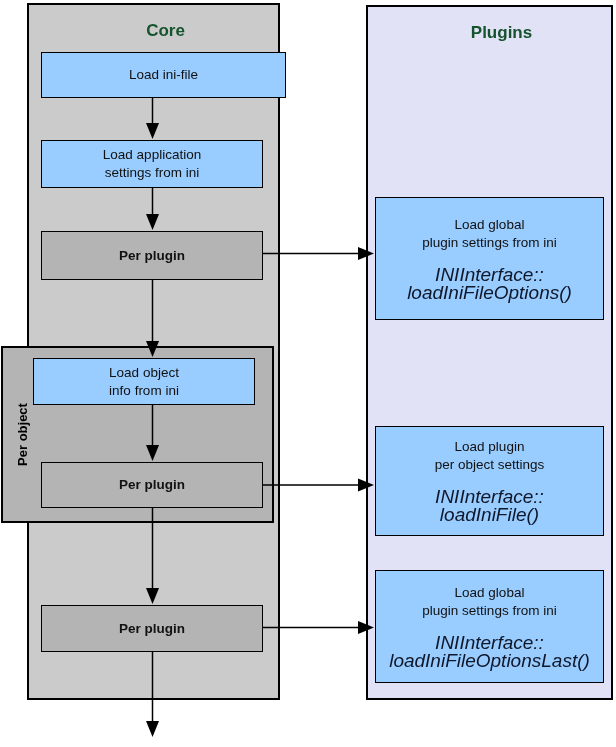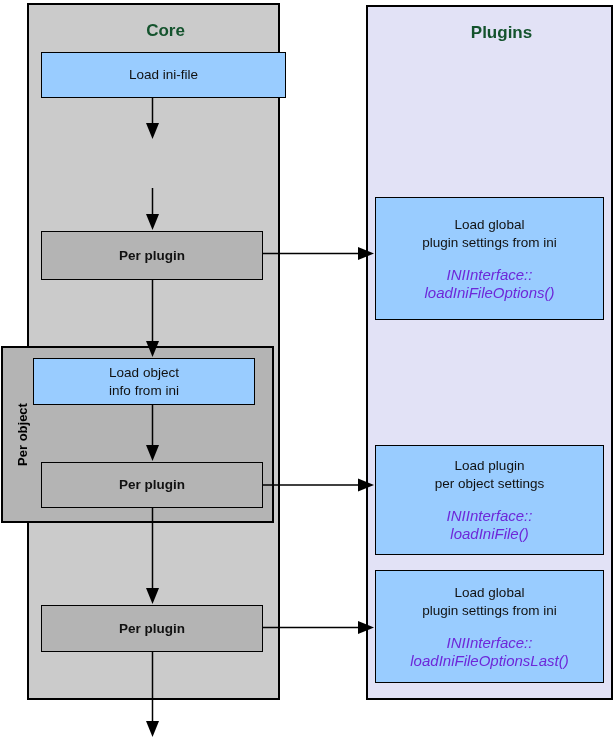--- a/index.html
+++ b/index.html
@@ -65,26 +65,26 @@
   .gray { background: var(--gray-box, #b4b4b4); font-weight: bold; }
 
   .node-load-ini      { left: 41px; top: 52px;  width: 245px; height: 46px; }
   .node-load-app      { left: 41px; top: 140px; width: 222px; height: 48px; }
   .node-per-plugin-1  { left: 41px; top: 231px; width: 222px; height: 49px; }
   .node-load-object   { left: 33px; top: 358px; width: 222px; height: 47px; }
   .node-per-plugin-2  { left: 41px; top: 462px; width: 222px; height: 46px; }
   .node-per-plugin-3  { left: 41px; top: 605px; width: 222px; height: 47px; }
 
   .plugin-node-1 { left: 375px; top: 197px; width: 229px; height: 123px; }
-  .plugin-node-2 { left: 375px; top: 445px; width: 229px; height: 110px; }
+  .plugin-node-2 { left: 375px; top: 426px; width: 229px; height: 110px; }
   .plugin-node-3 { left: 375px; top: 570px; width: 229px; height: 113px; }
   .plugin-node .func {
-    font-size: 15px;
+    font-size: 19px;
     line-height: 18px;
-    color: #6d28d9;
+    color: #0f172a;
     font-style: italic;
     white-space: pre-line;
     margin-top: 14px;
   }
 
   .per-object-label-strip {
     position: absolute;
     left: 0; top: 0;
     width: 38px; height: 100%;
     display: flex;
@@ -123,20 +123,24 @@
   <section class="container per-object-container">
     <div class="per-object-label-strip">
       <span class="vlabel">Per object</span>
     </div>
   </section>
 
   <div class="node blue node-load-ini">
     <span class="box-label">Load ini-file</span>
   </div>
 
+  <div class="node blue node-load-app">
+    <span class="box-label">Load application
+settings from ini</span>
+  </div>
 
   <div class="node gray node-per-plugin-1">
     <span class="box-label">Per plugin</span>
   </div>
 
   <div class="node blue node-load-object">
     <span class="box-label">Load object
 info from ini</span>
   </div>
 

